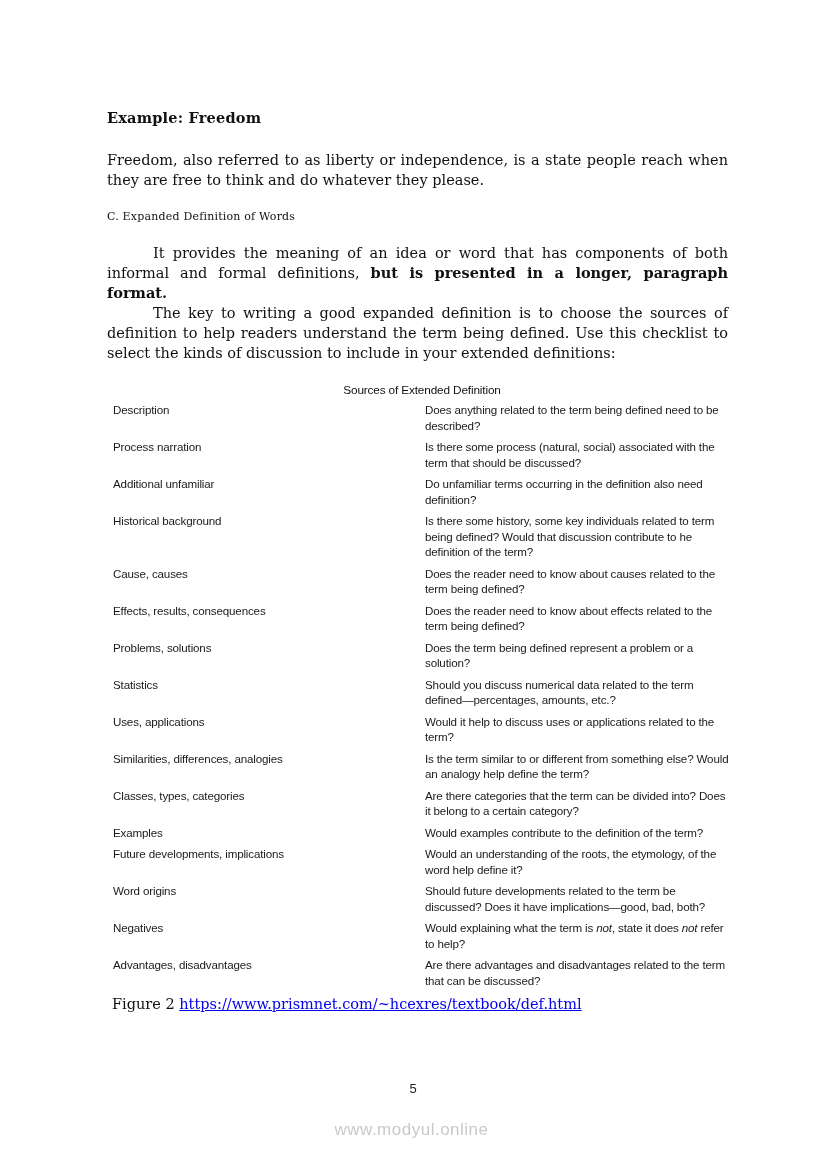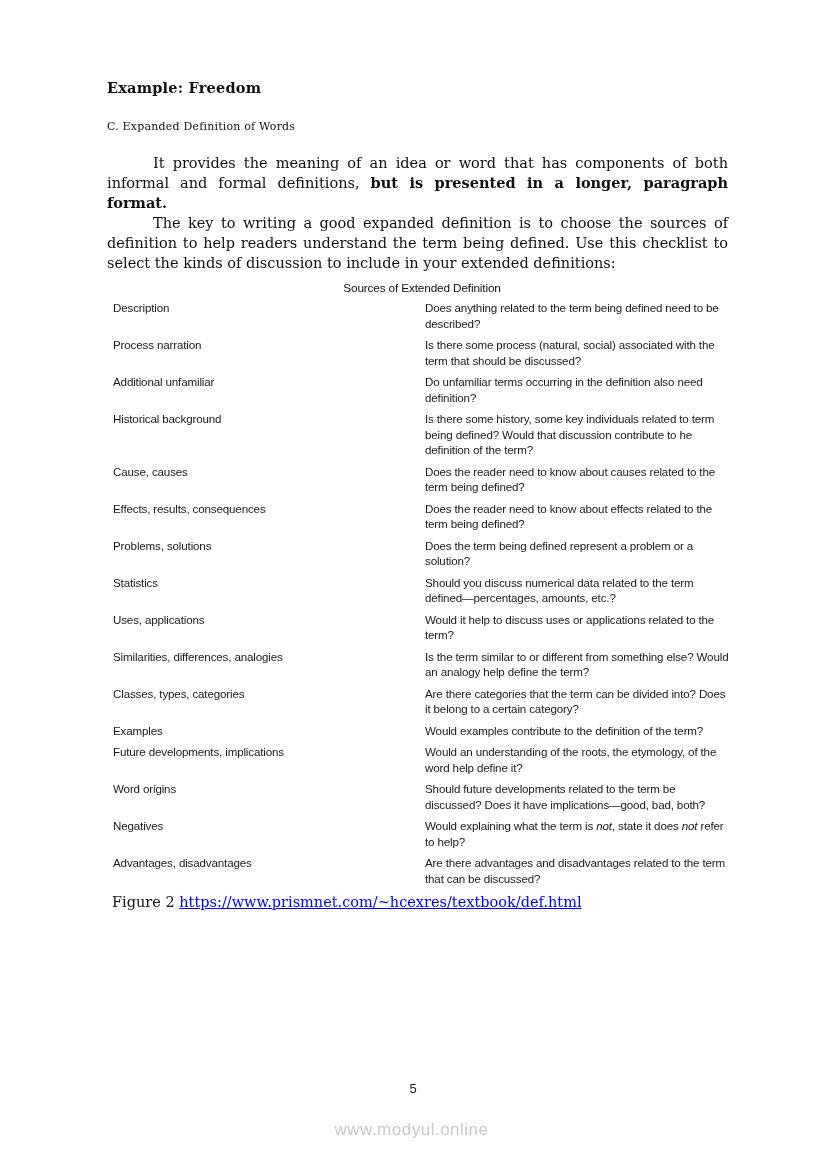--- a/index.html
+++ b/index.html
@@ -11,21 +11,21 @@
     width: 826px;
     height: 1169px;
     position: relative;
     font-family: "DejaVu Serif", "Liberation Serif", serif;
     color: #111111;
     overflow: hidden;
   }
   .content {
     position: absolute;
     left: 107px;
-    top: 79px;
+    top: 109px;
     width: 621px;
   }
   .h-example {
     font-weight: bold;
     font-size: 14.5px;
     margin: 0 0 24px 0;
     letter-spacing: 0.2px;
   }
   .para {
     font-size: 14.5px;
@@ -42,21 +42,21 @@
     margin: 19px 0 20px 0;
     letter-spacing: 0.2px;
   }
   .indent {
     text-indent: 46px;
   }
   .bold { font-weight: bold; }
 
   
   .srctable {
-    margin-top: 8px;
+    margin-top: 20px;
     margin-left: 6px;
     width: 618px;
     font-family: "Liberation Sans", sans-serif;
     color: #1a1a1a;
     letter-spacing: -0.15px;
   }
   .srctable-title {
     text-align: center;
     font-size: 11.8px;
     margin-bottom: 5px;
@@ -112,20 +112,21 @@
     color: #c9c9c9;
   }
 </style>
 </head>
 <body>
 
 <div class="content">
 
   <h3 class="h-example">Example: Freedom</h3>
 
+  <p class="para para-gap">Freedom, also referred to as liberty or independence, is a state people reach when they are free to think and do whatever they please.</p>
 
   <h3 class="h-section">C. Expanded Definition of Words</h3>
 
   <p class="para indent"><span>It provides the meaning of an idea or word that has components of both informal and formal definitions, </span><span class="bold">but is presented in a longer, paragraph format.</span></p>
 
   <p class="para indent">The key to writing a good expanded definition is to choose the sources of definition to help readers understand the term being defined. Use this checklist to select the kinds of discussion to include in your extended definitions:</p>
 
   <div class="srctable">
     <div class="srctable-title">Sources of Extended Definition</div>
     <div>

